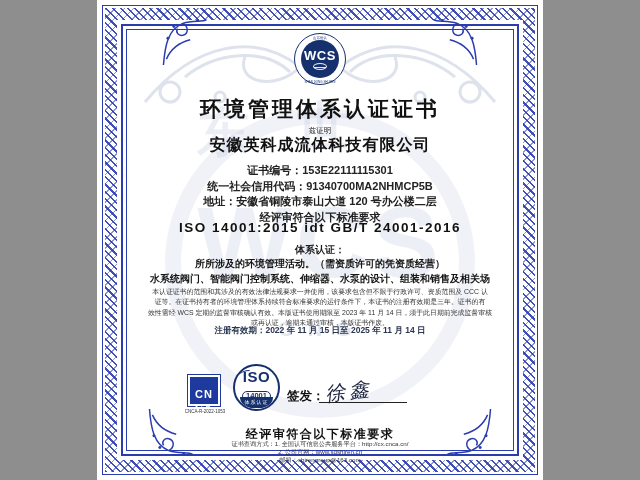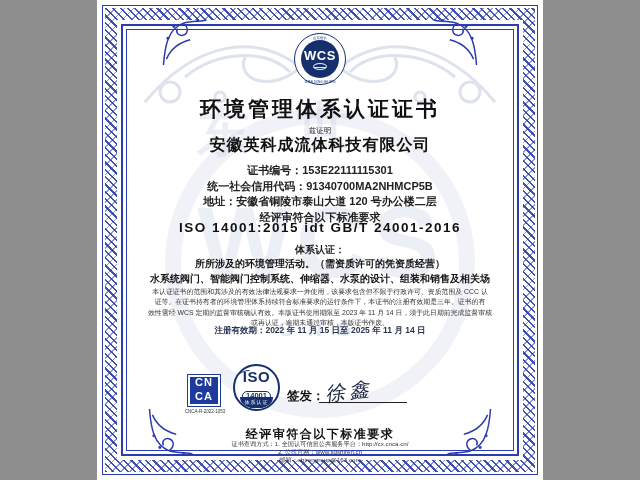--- a/index.html
+++ b/index.html
@@ -55,21 +55,21 @@
   .standard { top:220px; font-size:13.5px; font-weight:bold; letter-spacing:1.5px; color:#111; }
   .scope-label { top:243px; font-size:10px; font-weight:bold; }
   .scope { top:256px; font-size:10px; font-weight:bold; line-height:15px; color:#151515; }
 
   .fineprint { top:287px; font-size:6.9px; color:#333; line-height:10.4px; left:30px; right:30px; }
   .validity { top:325px; font-size:8.5px; font-weight:bold; color:#2a3550; }
 
   
   .cnca { position:absolute; left:90px; top:374px; width:34px; height:33px; background:#1e3a9f;
           border:1px solid #1e3a9f; box-shadow:inset 0 0 0 2px #fff, inset 0 0 0 3.5px #1e3a9f;
-          color:#fff; text-align:center; font-weight:bold; font-size:11px; line-height:14px; padding-top:0; letter-spacing:1px; }
+          color:#fff; text-align:center; font-weight:bold; font-size:11px; line-height:14px; padding-top:12px; letter-spacing:1px; }
   .cnca-caption { position:absolute; left:78px; top:409px; width:60px; text-align:center; font-size:4.5px; color:#333; }
 
   .iso-badge { position:absolute; left:136px; top:364px; width:47px; height:47px; border:2px solid #16306e;
                border-radius:50%; background:#fff; text-align:center; overflow:hidden; }
   .iso-word { font-size:15px; font-weight:bold; color:#16306e; margin-top:4px; line-height:14px; letter-spacing:.5px; }
   .iso-num { display:inline-block; font-size:7.5px; font-weight:bold; color:#16306e; border:1px solid #16306e;
              border-radius:6px; padding:0 3px; line-height:8px; }
   .iso-ribbon { position:absolute; bottom:1.5px; left:5px; right:5px; height:11px; background:#16306e;
                 border-radius:0 0 18px 18px; color:#fff; font-size:5px; line-height:11px; letter-spacing:1px; }
   .iso-orbit { position:absolute; left:-4px; top:6px; width:47px; height:38px; border:1px solid #16306e;

